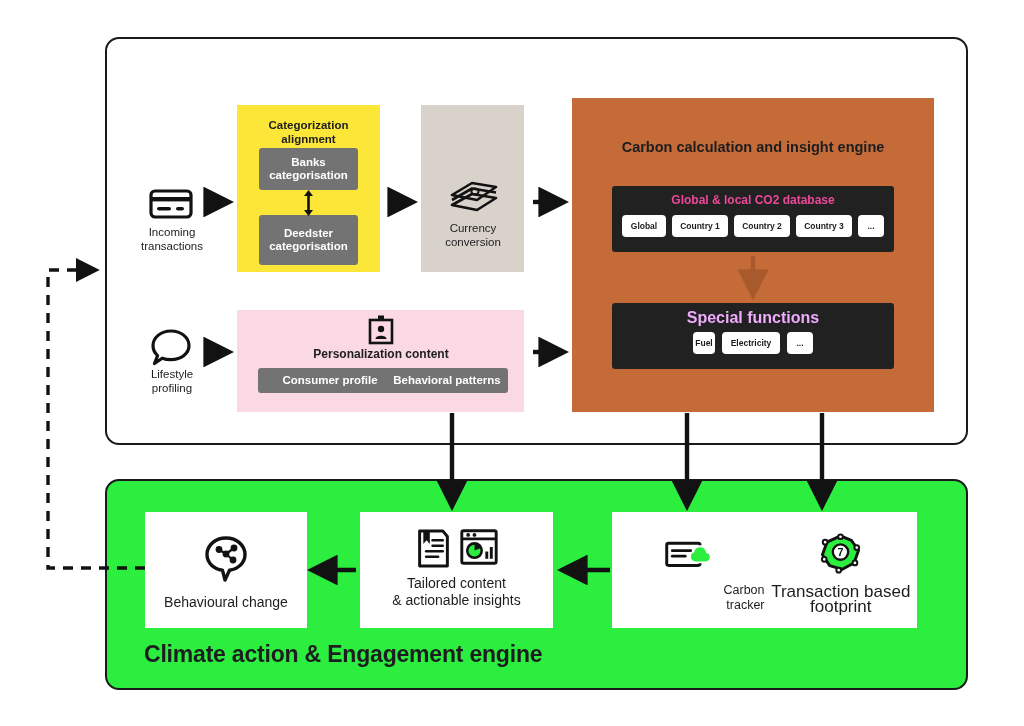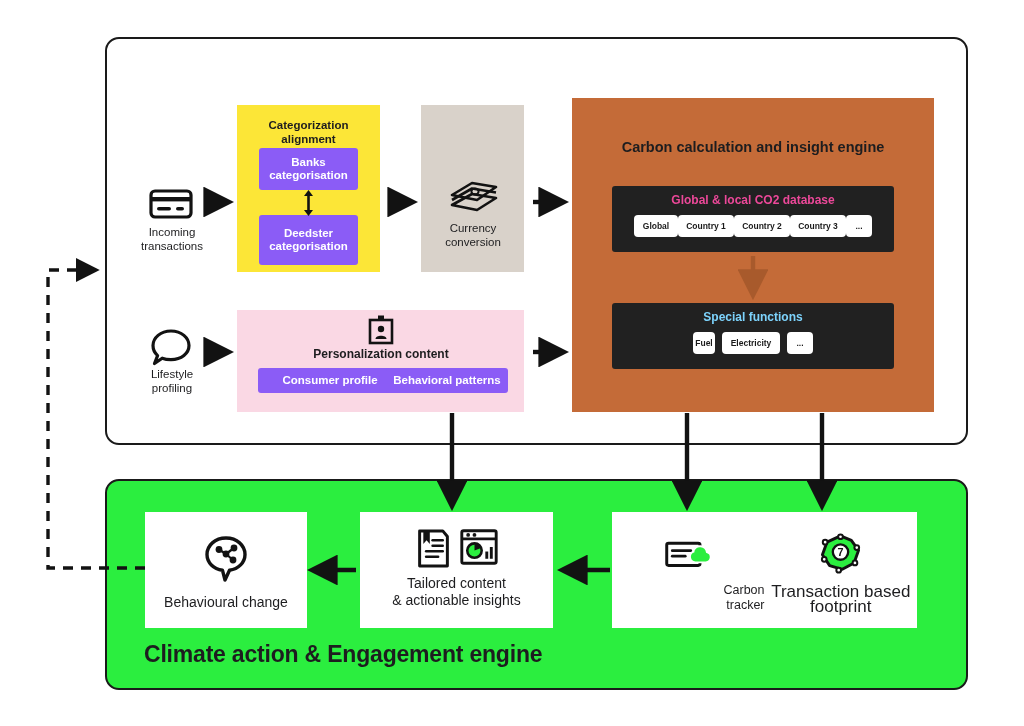--- a/index.html
+++ b/index.html
@@ -20,21 +20,21 @@
   }
 
   
   .panel-title{font-size:23px;font-weight:bold;letter-spacing:-.2px;color:#1d1d1f;}
   #methodology-title{left:142px;top:55px;}
   #climate-title{left:144px;top:641px;z-index:12;}
 
   
   .stage-label{font-size:11.5px;line-height:13.5px;text-align:center;color:#1d1d1f;}
   .boxlabel{font-size:11.5px;font-weight:bold;line-height:13.5px;text-align:center;}
-  .blackbox{background:#8b5cf6;color:#ffffff;display:flex;align-items:center;
+  .blackbox{background:#737373;color:#ffffff;display:flex;align-items:center;
             justify-content:center;border-radius:3px;text-align:center;}
   .whitechip{background:#ffffff;color:#1a1a1a;border-radius:4px;display:flex;
              align-items:center;justify-content:center;font-size:8.5px;font-weight:bold;}
   .whitecard{background:#ffffff;z-index:11;}
 
   
   #categorization-block{left:237px;top:105px;width:143px;height:167px;background:#FCE637;z-index:8;}
   #currency-block{left:421px;top:105px;width:103px;height:167px;background:#D9D2CA;z-index:8;}
   #personalization-block{left:237px;top:310px;width:287px;height:102px;background:#FAD8E4;z-index:8;}
   #engine-block{left:572px;top:98px;width:362px;height:314px;background:#C46B38;z-index:8;}
@@ -134,31 +134,31 @@
 <div class="abs blackbox boxlabel" style="left:386px;top:368px;width:122px;height:25px;z-index:10;">
   <span>Behavioral patterns</span>
 </div>
 
 <div class="abs boxlabel" style="left:592px;top:141px;width:322px;font-size:14.5px;z-index:10;">
   <span>Carbon calculation and insight engine</span>
 </div>
 
 <div class="abs" style="left:612px;top:186px;width:282px;height:66px;background:#212121;border-radius:3px;z-index:10;">
   <div class="boxlabel" style="color:#ec4899;font-size:12px;padding-top:8px;">Global &amp; local CO2 database</div>
-  <div style="display:flex;justify-content:center;padding-top:7px;">
+  <div style="display:flex;gap:6px;justify-content:center;padding-top:7px;">
     <div class="whitechip" style="width:44px;height:22px;">Global</div>
     <div class="whitechip" style="width:56px;height:22px;">Country 1</div>
     <div class="whitechip" style="width:56px;height:22px;">Country 2</div>
     <div class="whitechip" style="width:56px;height:22px;">Country 3</div>
     <div class="whitechip" style="width:26px;height:22px;">...</div>
   </div>
 </div>
 
 <div class="abs" style="left:612px;top:303px;width:282px;height:66px;background:#212121;border-radius:3px;z-index:10;">
-  <div class="boxlabel" style="color:#7dd3fc;font-size:12px;padding-top:8px;">Special functions</div>
+  <div class="boxlabel" style="color:#f0abfc;font-size:16px;padding-top:8px;">Special functions</div>
   <div style="display:flex;gap:7px;justify-content:center;padding-top:7px;">
     <div class="whitechip" style="width:22px;height:22px;">Fuel</div>
     <div class="whitechip" style="width:58px;height:22px;">Electricity</div>
     <div class="whitechip" style="width:26px;height:22px;">...</div>
   </div>
 </div>
 
 <div class="abs whitecard" style="left:145px;top:512px;width:162px;height:116px;">
   <div style="display:flex;justify-content:center;padding-top:22px;">
     <svg viewBox="0 0 52 50" width="52" height="50">

